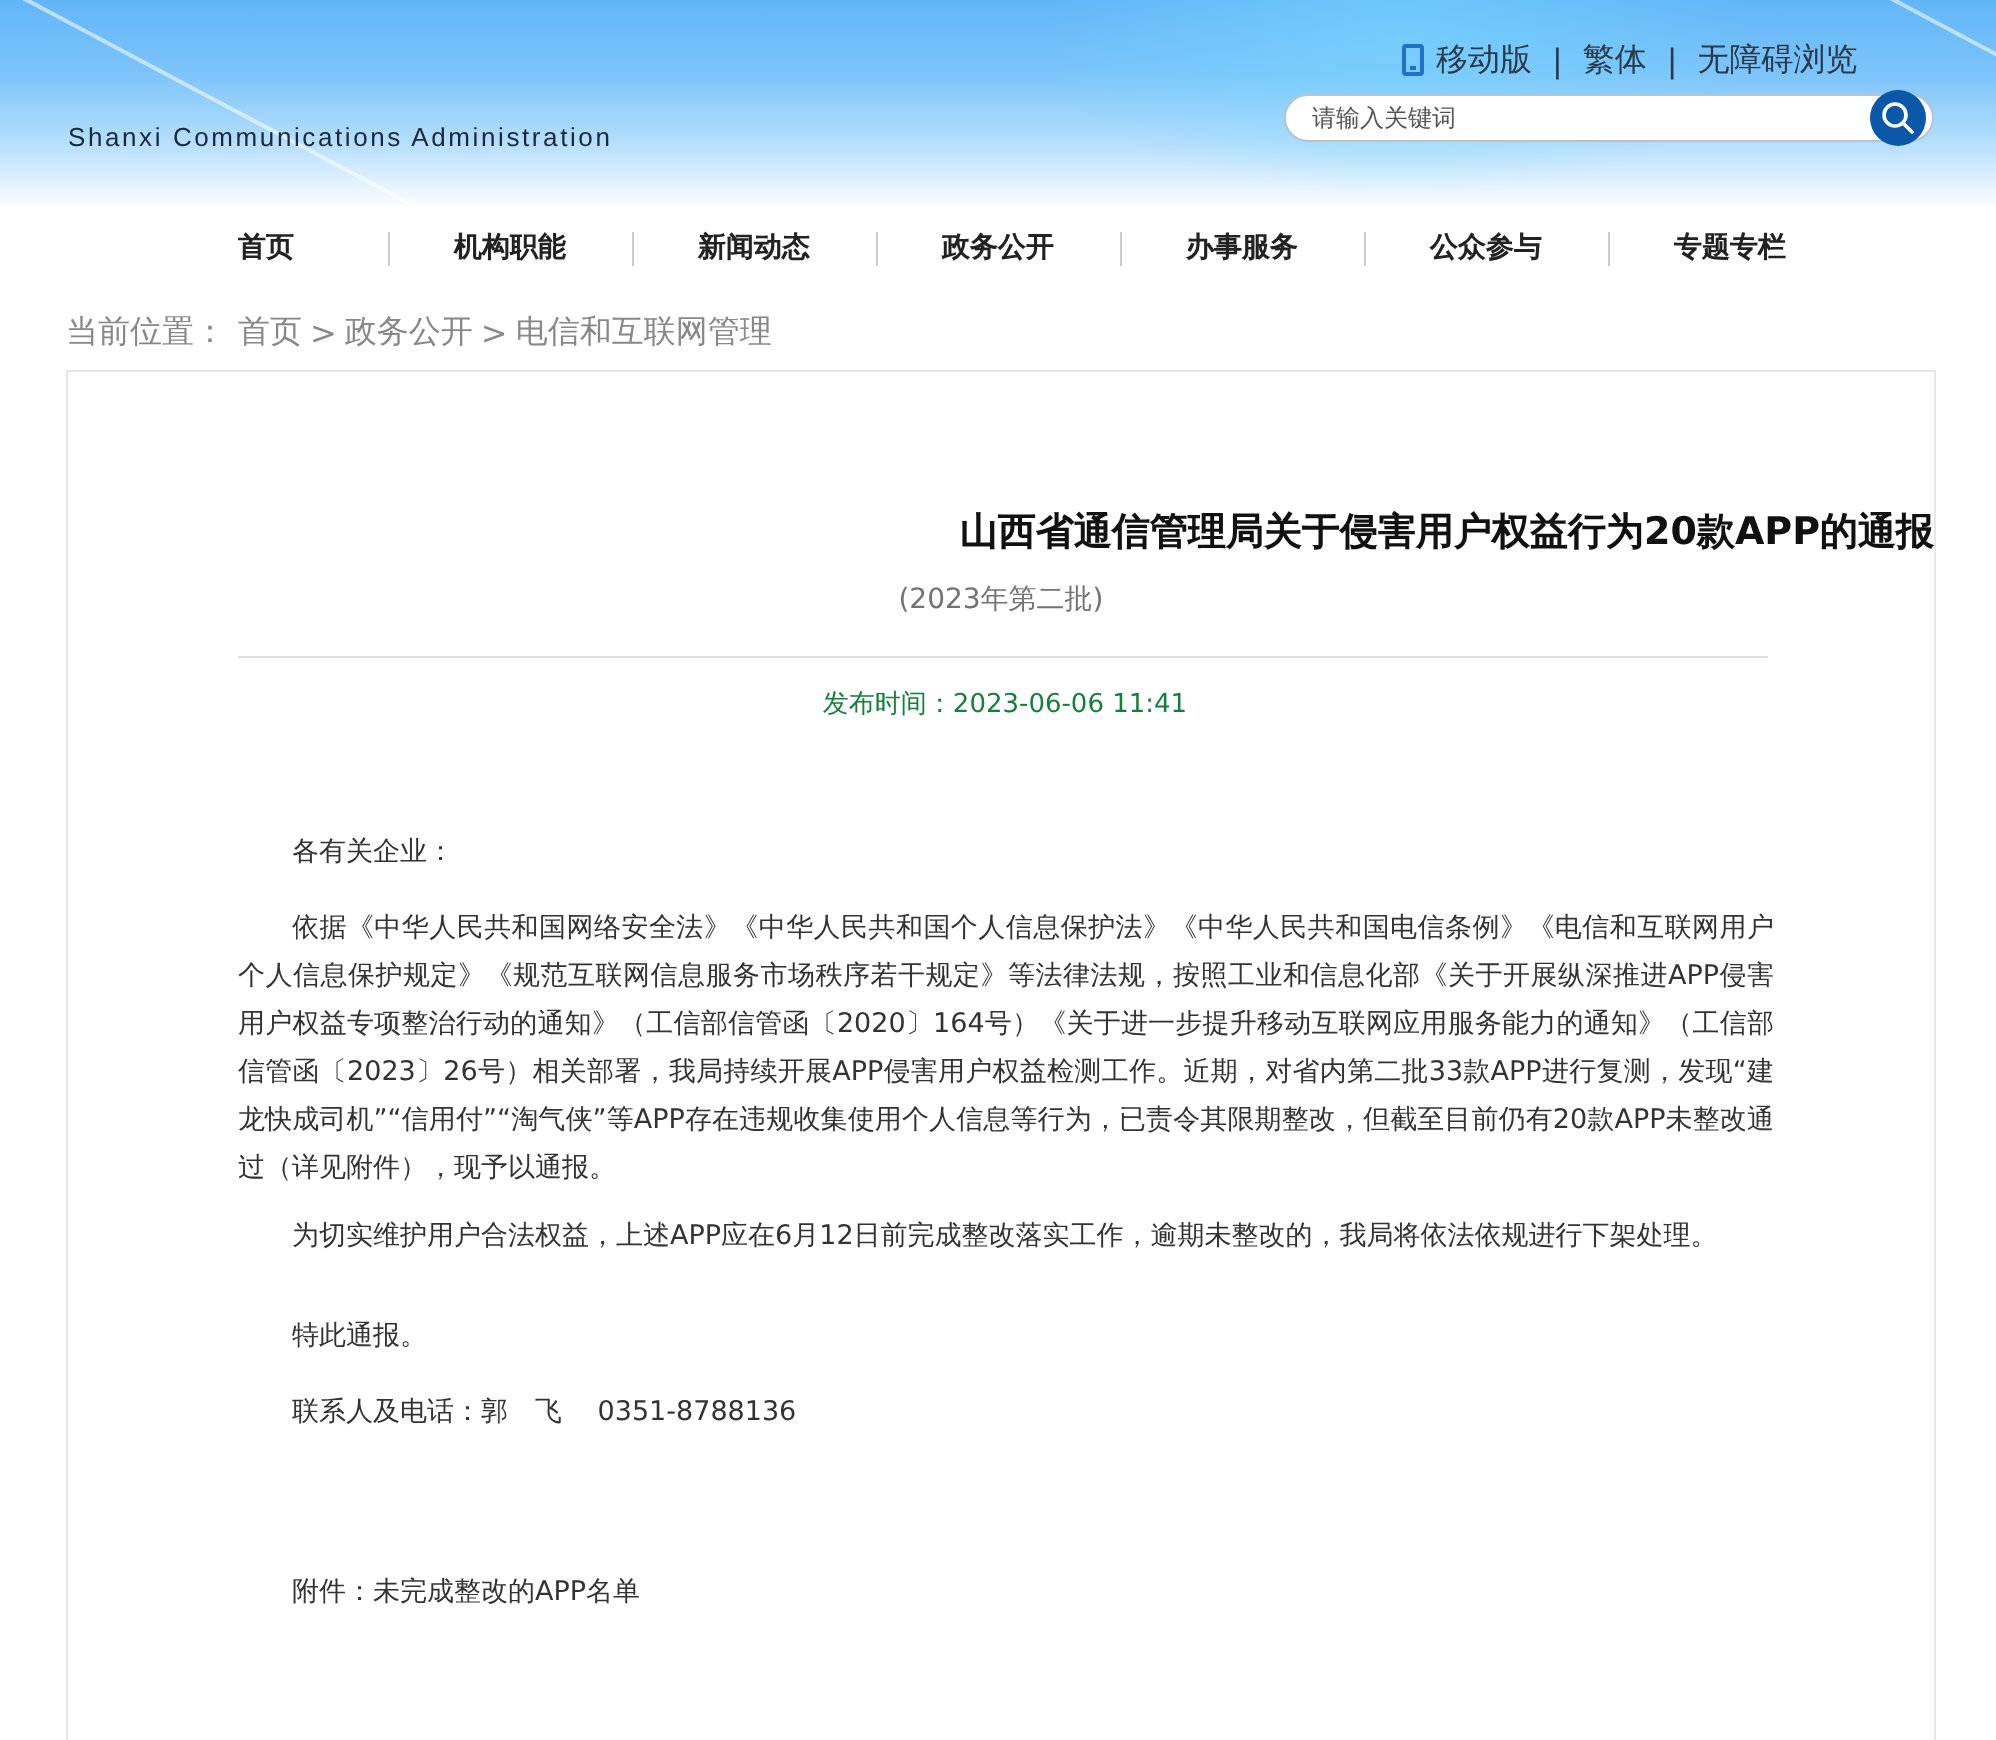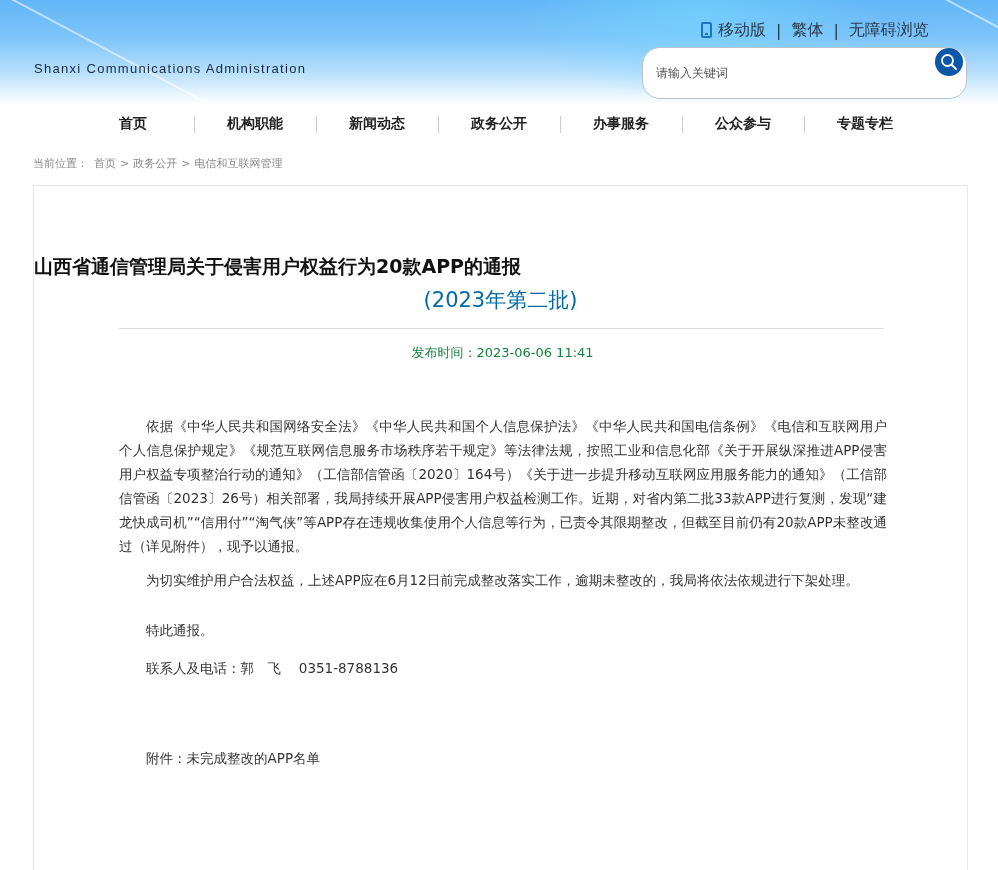--- a/index.html
+++ b/index.html
@@ -36,23 +36,23 @@
   }
   .top-links .sep { margin: 0 10px; color: #2b3a4a; }
   .phone-icon {
     width: 11px; height: 16px; border: 2px solid #1e73c4; border-radius: 2px;
     margin-right: 6px; position: relative;
   }
   .phone-icon::after {
     content: ""; position: absolute; left: 2px; bottom: 1px; width: 3px; height: 2px; background: #1e73c4;
   }
   .search-box {
-    position: absolute; left: 642px; top: 47px; width: 325px; height: 52px;
+    position: absolute; left: 642px; top: 47px; width: 325px; height: 24px;
     background: #fff; border: 1px solid #b7c4cf; border-radius: 18px;
-    display: flex; align-items: flex-start;
+    display: flex; align-items: center;
   }
   .search-input {
     flex: 1; border: none; outline: none; background: transparent;
     font-size: 12px; color: #555; padding-left: 13px; height: 100%;
     font-family: "DejaVu Sans", sans-serif;
   }
   .search-input::placeholder { color: #555; }
   .search-btn {
     width: 28px; height: 28px; border-radius: 50%; background: #0b57a8;
     margin-right: 3px; display: flex; align-items: center; justify-content: center; cursor: pointer;
@@ -66,38 +66,38 @@
   .nav-item {
     width: 122px; text-align: center; font-size: 14px; font-weight: bold; color: #222;
     position: relative; cursor: pointer;
   }
   .nav-item + .nav-item::before {
     content: ""; position: absolute; left: 0; top: 1px; width: 1px; height: 17px; background: #ccc;
   }
 
   
   .breadcrumb {
-    position: absolute; left: 33px; top: 156px; font-size: 11px; color: #888;
+    position: absolute; left: 33px; top: 156px; font-size: 16px; color: #888;
     display: flex; align-items: center;
   }
   .breadcrumb .bc-link { color: #888; cursor: pointer; }
   .breadcrumb .arrow { margin: 0 4px; }
 
   
   .content {
     position: absolute; left: 33px; top: 185px; width: 935px; height: 700px;
     border: 1px solid #e6e6e6; border-bottom: none; background: #fff;
   }
   .title {
-    position: absolute; left: 0; top: 68px; width: 100%; text-align: left;
+    position: absolute; left: 0; top: 68px; width: 100%; text-align: right;
     font-size: 19px; font-weight: bold; color: #111; line-height: 24px;
   }
   .subtitle {
     position: absolute; left: 0; top: 103px; width: 100%; text-align: center;
-    font-size: 21px; color: #0369a1; line-height: 22px;
+    font-size: 14px; color: #737373; line-height: 22px;
   }
   .divider {
     position: absolute; left: 85px; top: 142px; width: 765px; height: 1px; background: #ddd;
   }
   .pubtime {
     position: absolute; left: 2px; top: 158px; width: 100%; text-align: center;
     font-size: 13px; color: #15803d; line-height: 18px;
   }
   .body {
     position: absolute; left: 85px; top: 228px; width: 768px;
@@ -163,19 +163,20 @@
 
 <main class="content">
   <h1 class="title">山西省通信管理局关于侵害用户权益行为20款APP的通报</h1>
   <div class="subtitle">(2023年第二批)</div>
   <div class="divider"></div>
   <div class="pubtime">
     <span>发布时间：</span><span>2023-06-06 11:41</span>
   </div>
 
   <div class="body">
+    <p class="p-salutation">各有关企业：</p>
     <p class="p-main">依据《中华人民共和国网络安全法》《中华人民共和国个人信息保护法》《中华人民共和国电信条例》《电信和互联网用户个人信息保护规定》《规范互联网信息服务市场秩序若干规定》等法律法规，按照工业和信息化部《关于开展纵深推进APP侵害用户权益专项整治行动的通知》（工信部信管函〔2020〕164号）《关于进一步提升移动互联网应用服务能力的通知》（工信部信管函〔2023〕26号）相关部署，我局持续开展APP侵害用户权益检测工作。近期，对省内第二批33款APP进行复测，发现“建龙快成司机”“信用付”“淘气侠”等APP存在违规收集使用个人信息等行为，已责令其限期整改，但截至目前仍有20款APP未整改通过（详见附件），现予以通报。</p>
     <p class="p-notice">为切实维护用户合法权益，上述APP应在6月12日前完成整改落实工作，逾期未整改的，我局将依法依规进行下架处理。</p>
     <p class="p-end">特此通报。</p>
     <p class="p-contact">联系人及电话：郭　飞　 0351-8788136</p>
     <p class="p-attach">附件：未完成整改的APP名单</p>
   </div>
 </main>
 
 </body></html>

